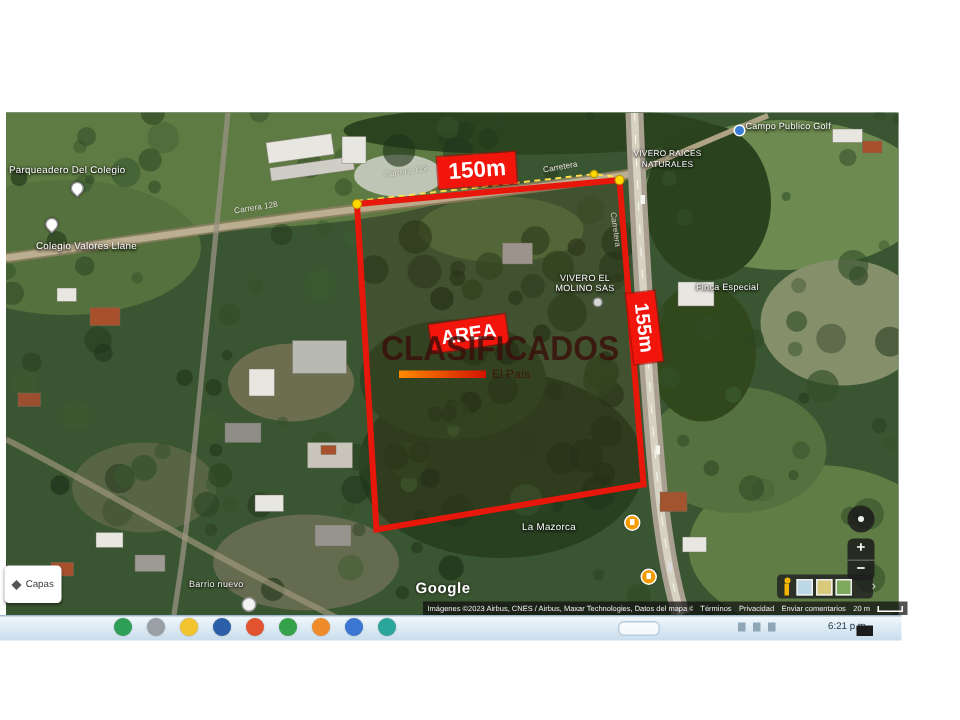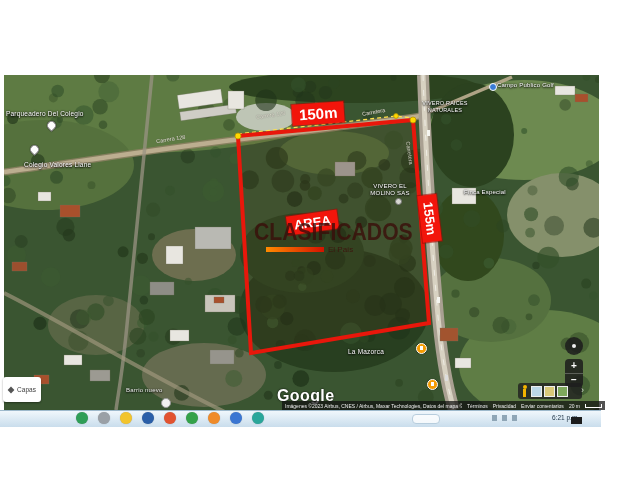--- a/index.html
+++ b/index.html
@@ -24,21 +24,21 @@
   .wm-bar{width:58px;height:5px;background:linear-gradient(90deg,#ff8a00,#d41200);}
   .wm-sub span{font-size:8px;font-weight:normal;color:rgba(62,14,10,.85);white-space:nowrap;}
   
   .pin{position:absolute;width:7px;height:7px;background:#fdfdfd;border:1px solid #8a8a8a;
        border-radius:50% 50% 50% 0;transform:rotate(-45deg);box-shadow:0 0 1px #000;}
   .dot{position:absolute;border-radius:50%;}
   .poi{position:absolute;width:9px;height:9px;border-radius:50%;background:#f59b00;
        border:1px solid #fff;box-shadow:0 0 1px rgba(0,0,0,.6);}
   .poi::after{content:"";position:absolute;left:3px;top:2px;width:3px;height:4px;background:#fff;}
   
-  .glogo{position:absolute;left:277px;top:387px;color:#fff;font-size:16px;font-weight:bold;
+  .glogo{position:absolute;left:277px;top:387px;color:#fff;font-size:10px;font-weight:bold;
          letter-spacing:.4px;text-shadow:0 0 2px #000;}
   .attrib{position:absolute;left:282px;top:401px;width:317px;height:9px;
           background:rgba(15,15,15,.72);display:flex;align-items:center;gap:5px;
           padding:0 3px;color:#eee;font-size:5px;white-space:nowrap;}
   .attrib .imagery{flex:1;overflow:hidden;}
   .scalebar{display:inline-block;width:15px;height:3px;border:1px solid #fff;border-top:none;}
   
   .layers-btn{position:absolute;left:3px;top:377px;width:38px;height:25px;background:#fff;
               border-radius:3px;box-shadow:0 1px 2px rgba(0,0,0,.4);display:flex;
               align-items:center;justify-content:center;gap:3px;}

